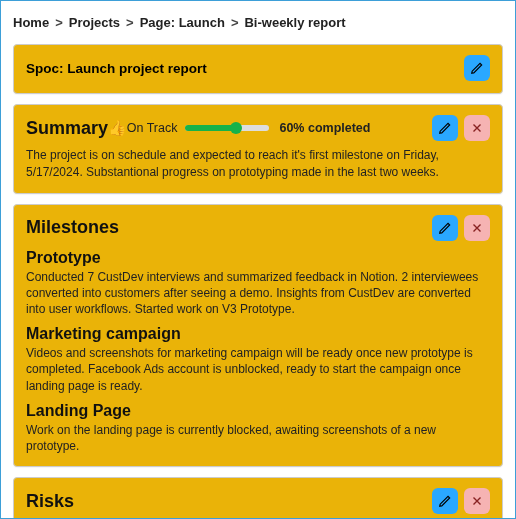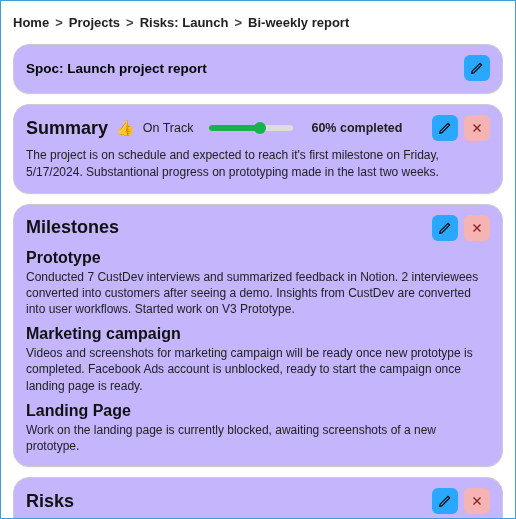--- a/index.html
+++ b/index.html
@@ -20,25 +20,25 @@
     font-size: 13px;
     color: #222;
     margin-bottom: 14px;
     flex-wrap: wrap;
     font-weight: bold;
   }
   .breadcrumb span[data-name$="-link"] { cursor: pointer; }
   .chev { color: #444; }
   .card {
     border: 1px solid #ccc;
-    border-radius: 16px;
+    border-radius: 4px;
     padding: 10px 12px 12px 12px;
     margin-bottom: 10px;
     position: relative;
-    background: #c4b5fd;
+    background: #eab308;
     box-shadow: 0 1px 1px rgba(0,0,0,0.04);
   }
   .card-header-row {
     display: flex;
     align-items: center;
     justify-content: space-between;
   }
   .title-lg { font-size: 18px; font-weight: 600; color: #111; }
   .title-bold { font-size: 13.5px; font-weight: 700; color: #000; }
   .actions { display: flex; gap: 6px; margin-left: auto; }
@@ -47,21 +47,21 @@
     border-radius: 6px;
     display: flex; align-items: center; justify-content: center;
     cursor: pointer;
     border: none;
     font-size: 14px;
   }
   .icon-btn.blue { background: #2aa8ff; }
   .icon-btn.red  { background: #f6b3b3; }
   .icon-btn svg { width: 14px; height: 14px; }
   .summary-row {
-    display: flex; align-items: center; gap: 8px; flex-wrap: nowrap;
+    display: flex; align-items: center; gap: 0; flex-wrap: nowrap;
   }
   .thumb { font-size: 15px; }
   .ontrack { font-size: 12.5px; color: #222; font-weight: 500; }
   .progress-wrap {
     position: relative; width: 84px; height: 6px;
     background: #ddd; border-radius: 4px; margin: 0 4px 0 8px;
   }
   .progress-bar {
     position: absolute; left: 0; top: 0; height: 100%;
     background: #17b24a; border-radius: 4px; width: 60%;
@@ -80,21 +80,21 @@
   .x-svg { stroke:#882222; stroke-width:2.4; }
 </style>
 </head>
 <body>
 
 <nav class="breadcrumb" data-name="breadcrumb">
   <span data-name="breadcrumb-home-link">Home</span>
   <span class="chev" data-name="chevron-right-icon">&gt;</span>
   <span data-name="breadcrumb-projects-link">Projects</span>
   <span class="chev" data-name="chevron-right-icon">&gt;</span>
-  <span data-name="breadcrumb-spoc-launch-link">Risks: Launch</span>
+  <span data-name="breadcrumb-spoc-launch-link">Page: Launch</span>
   <span class="chev" data-name="chevron-right-icon">&gt;</span>
   <span data-name="breadcrumb-current">Bi-weekly report</span>
 </nav>
 
 <section class="card" data-name="report-title-card">
   <div class="card-header-row">
     <div class="title-bold" data-name="report-title">Spoc: Launch project report</div>
     <div class="actions">
       <button class="icon-btn blue" data-name="edit-title-button">
         <svg viewBox="0 0 24 24" data-name="pencil-icon">

